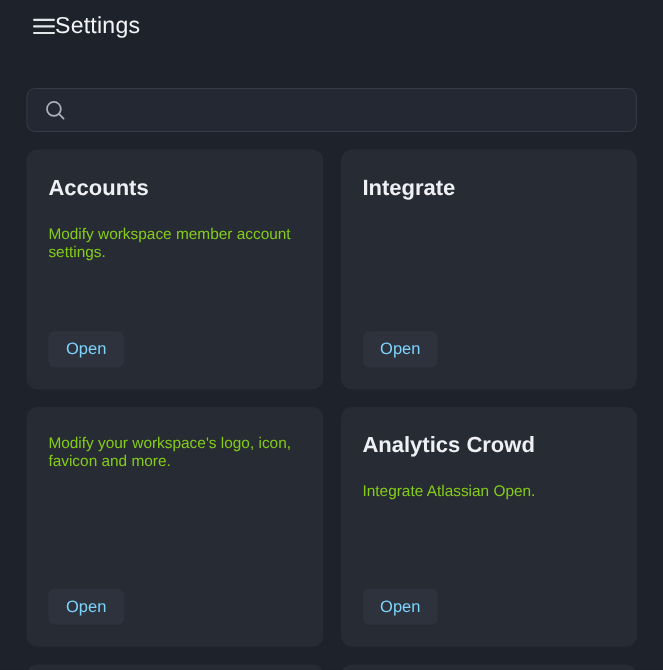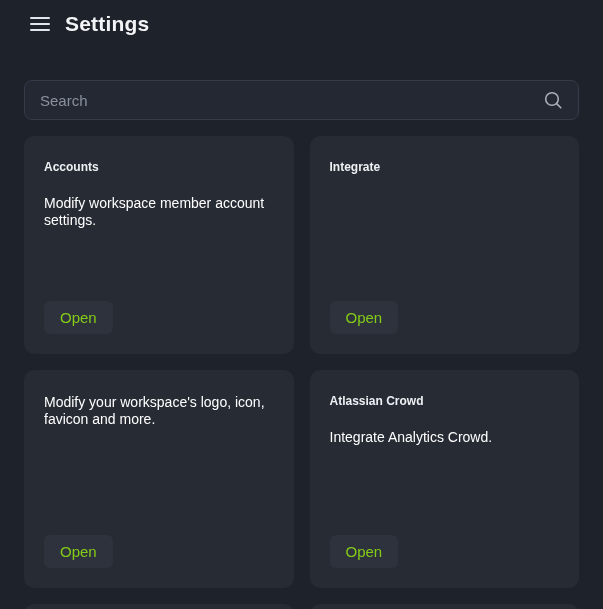--- a/index.html
+++ b/index.html
@@ -19,23 +19,22 @@
     padding-left: 30px;
   }
   .menu-btn {
     width: 20px; height: 15px;
     display: flex; flex-direction: column; justify-content: space-between;
     cursor: pointer;
     background: none; border: none; padding: 0;
   }
   .menu-btn span { display: block; width: 20px; height: 2.4px; background: #e2e5ea; border-radius: 1px; }
   .page-title {
-    margin-left: 15px;
     font-size: 21px;
-    font-weight: 700;
+    font-weight: 400;
     color: #f3f4f6;
     letter-spacing: 0.2px;
   }
 
   
   .search-bar {
     margin: 32px 24px 16px 24px;
     height: 40px;
     background: #232833;
     border: 1px solid #343b48;
@@ -65,35 +64,35 @@
   }
   .card {
     height: 218px;
     background: #262b34;
     border-radius: 10px;
     padding: 24px 20px 20px 20px;
     display: flex;
     flex-direction: column;
   }
   .card-title {
-    font-size: 12px;
+    font-size: 20px;
     font-weight: 700;
     color: #eef0f4;
     margin-bottom: 21px;
   }
   .card-desc {
     font-size: 14px;
     line-height: 17px;
-    color: #ffffff;
+    color: #84cc16;
   }
   .open-btn {
     margin-top: auto;
     align-self: flex-start;
     background: #2d323d;
-    color: #84cc16;
+    color: #7dd3fc;
     border: none;
     border-radius: 6px;
     font-size: 15px;
     font-family: "Liberation Sans", "DejaVu Sans", sans-serif;
     padding: 8px 16px;
     cursor: pointer;
   }
   .card-partial {
     height: 40px;
     background: #262b34;
@@ -108,21 +107,20 @@
   <div class="header">
     <button class="menu-btn">
       <span></span>
       <span></span>
       <span></span>
     </button>
     <h1 class="page-title">Settings</h1>
   </div>
 
   <div class="search-bar">
-    <input class="search-input" type="text" placeholder="Search" style="">
     <span class="search-icon">
       <svg width="20" height="20" viewBox="0 0 20 20">
         <circle cx="9" cy="9" r="6.3" fill="none" stroke="#aab0ba" stroke-width="1.6"></circle>
         <line x1="13.6" y1="13.6" x2="17.8" y2="17.8" stroke="#aab0ba" stroke-width="1.6" stroke-linecap="round"></line>
       </svg>
     </span>
   </div>
 
   <div class="grid">
 
@@ -136,22 +134,22 @@
       <div class="card-title">Integrate</div>
       <button class="open-btn">Open</button>
     </div>
 
     <div class="card">
       <div class="card-desc">Modify your workspace's logo, icon, favicon and more.</div>
       <button class="open-btn">Open</button>
     </div>
 
     <div class="card">
-      <div class="card-title">Atlassian Crowd</div>
-      <div class="card-desc">Integrate Analytics Crowd.</div>
+      <div class="card-title">Analytics Crowd</div>
+      <div class="card-desc">Integrate Atlassian Open.</div>
       <button class="open-btn">Open</button>
     </div>
 
     <div class="card-partial"></div>
     <div class="card-partial"></div>
 
   </div>
 
 </div>
 

